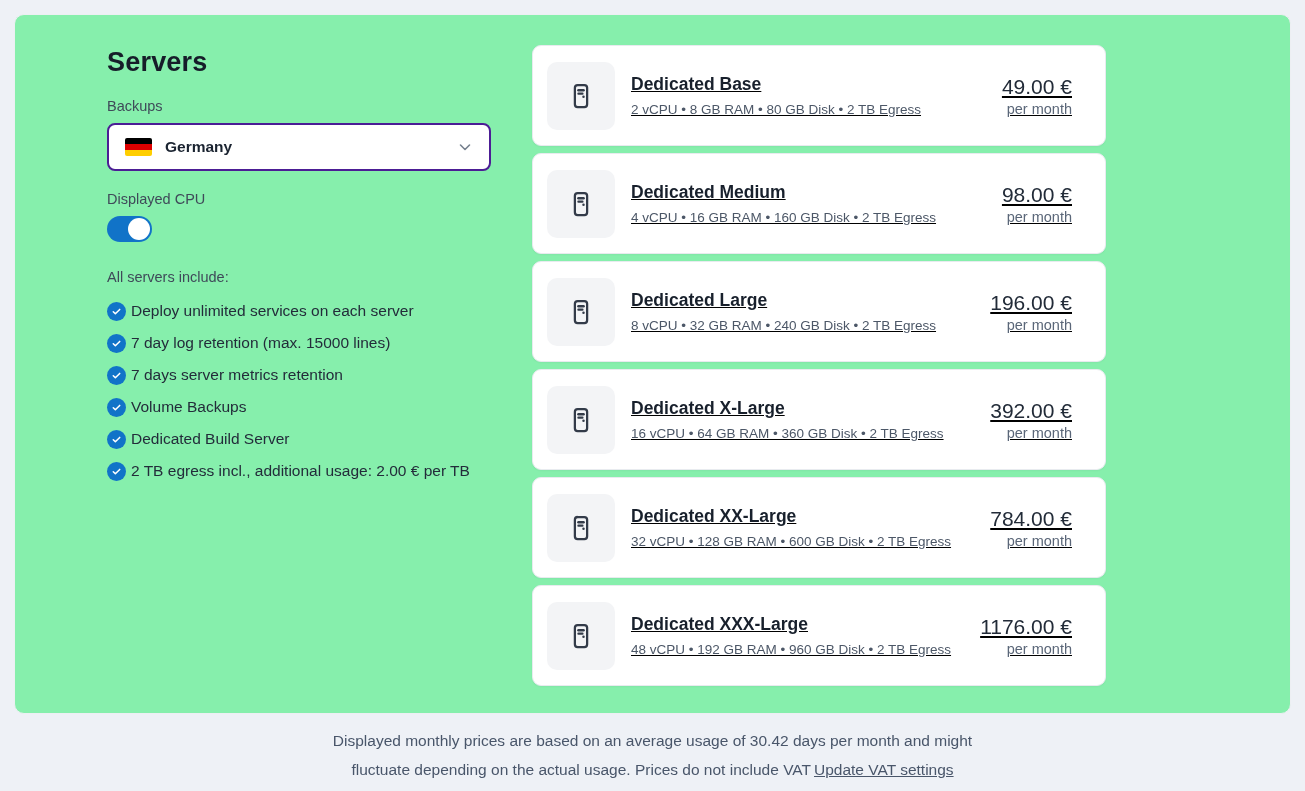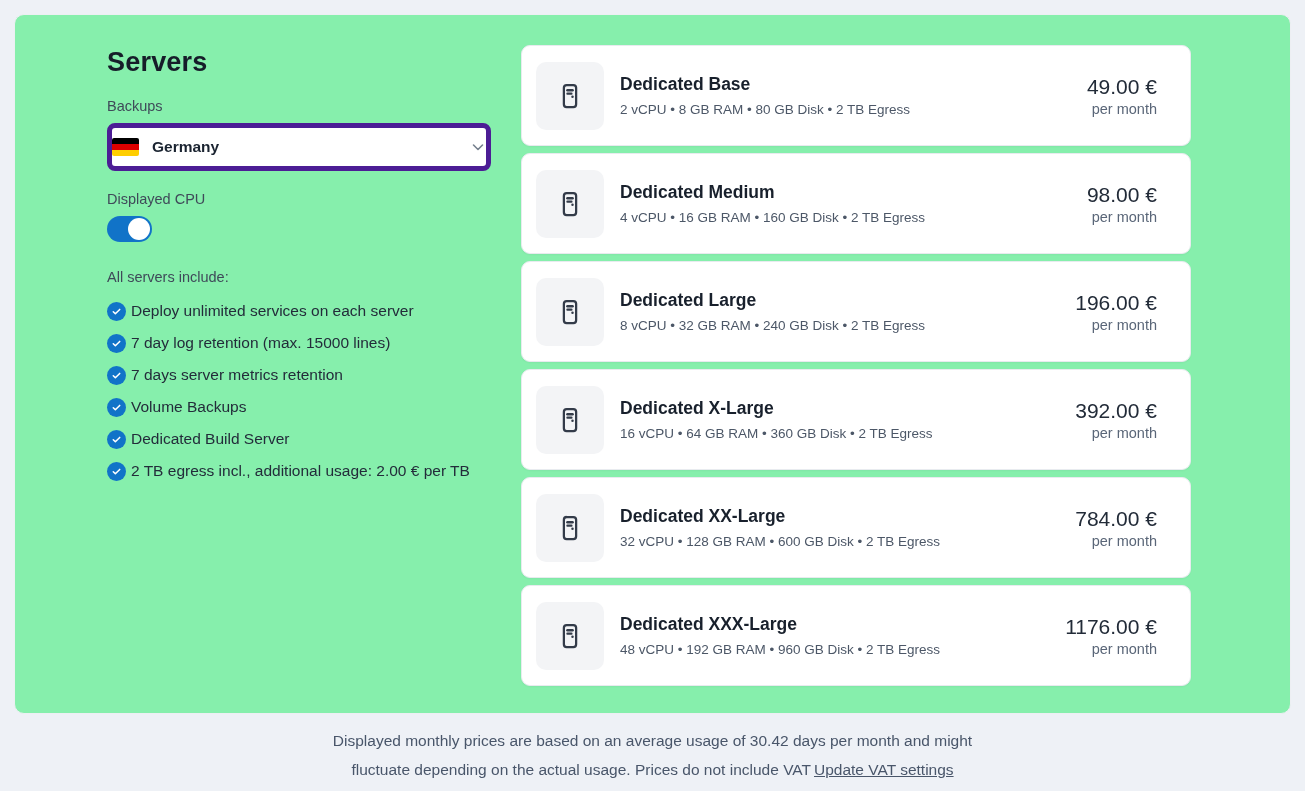--- a/index.html
+++ b/index.html
@@ -19,22 +19,22 @@
     border-radius: 10px;
     box-sizing: border-box;
   }
 
   
   .left-panel { position: absolute; left: 92px; top: 32px; width: 384px; }
   .page-title { margin: 0; font-size: 27px; font-weight: 700; color: #161d29; letter-spacing: .2px; }
   .field-label { margin-top: 20px; font-size: 14.5px; color: #3f4a59; }
   .select {
     margin-top: 9px; height: 48px; box-sizing: border-box;
-    border: 5px solid #4c1d95; border-radius: 8px; background: #fff;
-    display: flex; align-items: center; padding: 0 0; cursor: pointer;
+    border: 2px solid #4c1d95; border-radius: 8px; background: #fff;
+    display: flex; align-items: center; padding: 0 16px; cursor: pointer;
   }
   .flag { width: 27px; height: 18px; border-radius: 2px; overflow: hidden; display: flex; flex-direction: column; flex: 0 0 auto; }
   .flag span { flex: 1; }
   .select-value { margin-left: 13px; font-size: 15.5px; font-weight: 700; color: #1a2330; }
   .chevron { margin-left: auto; }
 
   .toggle {
     margin-top: 9px; width: 45px; height: 26px; border-radius: 13px;
     background: #1173c8; position: relative; cursor: pointer;
   }
@@ -46,21 +46,21 @@
   .includes-label { margin-top: 27px; font-size: 14.5px; color: #3f4a59; }
   .features { list-style: none; margin: 14px 0 0; padding: 0; }
   .feature { display: flex; gap: 5px; margin-bottom: 8px; font-size: 15.5px; color: #232c3a; line-height: 24px; }
   .check {
     flex: 0 0 auto; width: 19px; height: 19px; margin-top: 2.5px;
     border-radius: 50%; background: #1173c8;
     display: flex; align-items: center; justify-content: center;
   }
 
   
-  .right-panel { position: absolute; left: 506px; top: 30px; width: 670px; }
+  .right-panel { position: absolute; left: 517px; top: 30px; width: 574px; text-decoration: underline; }
   .card {
     height: 101px; margin-bottom: 7px; box-sizing: border-box;
     background: #fff; border: 1px solid #e8ebef; border-radius: 9px;
     display: flex; align-items: center; padding: 0 33px 0 14px;
     box-shadow: 0 1px 2px rgba(16,24,40,.04);
     cursor: pointer;
   }
   .icon-box {
     width: 68px; height: 68px; background: #f3f4f6; border-radius: 10px;
     display: flex; align-items: center; justify-content: center; flex: 0 0 auto;

